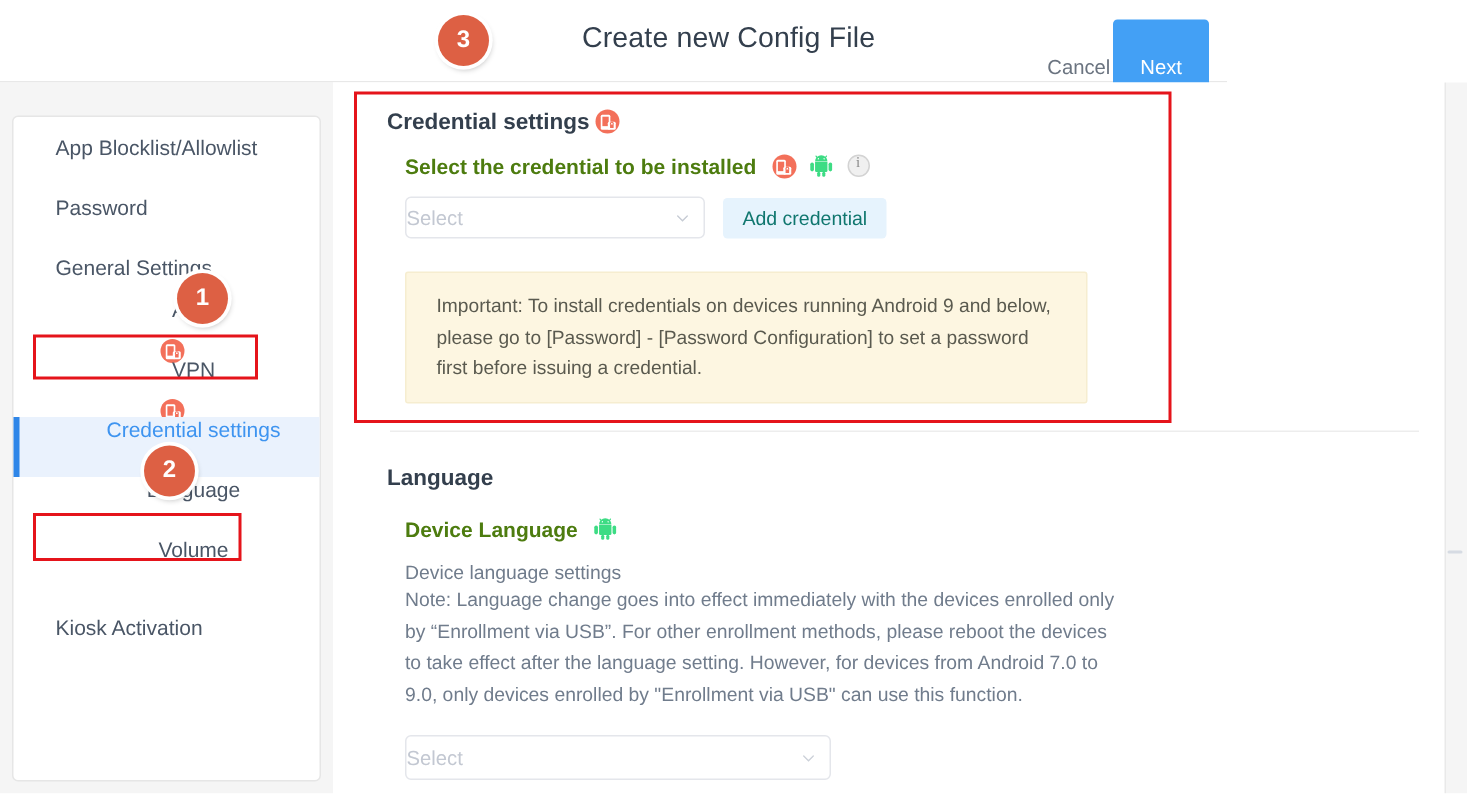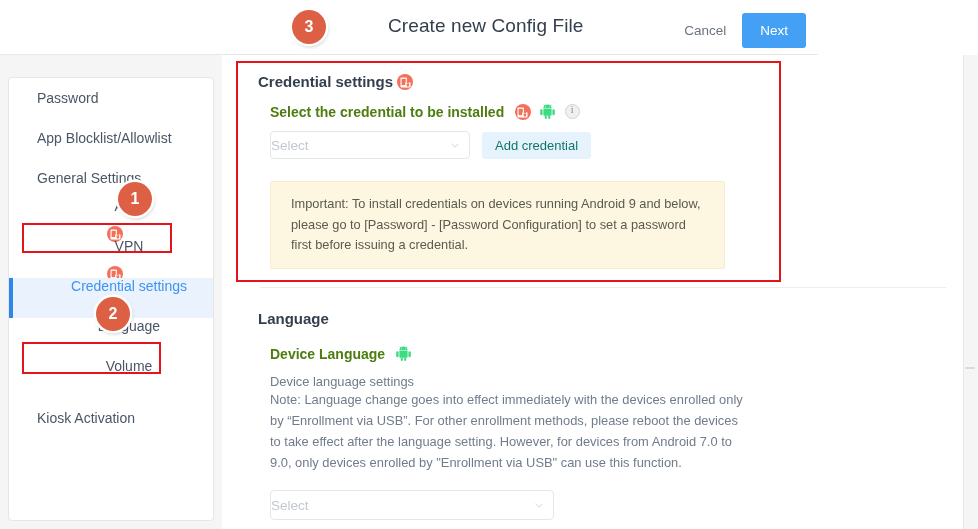--- a/index.html
+++ b/index.html
@@ -16,28 +16,28 @@
   
   .header {
     position: absolute; left: 0; top: 0; width: 818px; height: 55px;
     background: #ffffff;
     border-bottom: 1px solid #e8e8e8;
   }
   .header-title {
     position: absolute; left: 388px; top: 15px;
     font-size: 19px; color: #333f4d; letter-spacing: .1px;
   }
-  .header-actions { position: absolute; right: 12px; top: 13px; display: flex; align-items: center; gap: 14px; }
+  .header-actions { position: absolute; right: 12px; top: 13px; display: flex; align-items: center; }
   .btn-cancel {
     font-size: 13.5px; color: #6b7480; background: none; border: none;
     cursor: pointer; padding: 4px 2px; font-family: inherit;
   }
   .btn-next {
     font-size: 13.5px; color: #ffffff; background: #43a0f5; border: none;
-    border-radius: 3px; padding: 10px 18px; cursor: pointer; font-family: inherit;
+    border-radius: 3px; padding: 24px 18px; cursor: pointer; font-family: inherit;
   }
 
   
   .step-badge {
     position: absolute;
     width: 34px; height: 34px; border-radius: 50%;
     background: #dd6044;
     color: #fff; font-size: 16px; font-weight: bold;
     display: flex; align-items: center; justify-content: center;
     box-shadow: 0 0 0 2.5px #ffffff, 1px 2px 4px rgba(0,0,0,.33);
@@ -152,24 +152,24 @@
     <div class="header-title">Create new Config File</div>
     <div class="header-actions">
       <button class="btn-cancel">Cancel</button>
       <button class="btn-next">Next</button>
     </div>
   </div>
 
   <div class="left-pane">
     <div class="side-card" id="nav-list">
         <div class="nav-item">
+          <span class="nav-label">App Blocklist/Allowlist</span>
+        </div>
+        <div class="nav-item">
           <span class="nav-label">Password</span>
-        </div>
-        <div class="nav-item">
-          <span class="nav-label">App Blocklist/Allowlist</span>
         </div>
         <div class="nav-item">
           <span class="nav-label">General Settings</span>
           <span class="ic-lock nav-lock">
             <svg width="11" height="11" viewBox="0 0 11 11">
               <rect x="0.5" y="0.5" width="6.4" height="10" rx="1" fill="#fff"></rect>
               <rect x="1.6" y="1.8" width="4.2" height="6.3" fill="#f3705a"></rect>
               <rect x="5.2" y="5.2" width="5.3" height="5.3" rx="1" fill="#fff"></rect>
               <path d="M6.6 6.4a1.3 1.3 0 0 1 2.6 0v.8H8.4v-.8a.5.5 0 0 0-1 0v.8H6.6z" fill="#f3705a"></path>
               <rect x="6.7" y="7" width="2.4" height="2.4" rx=".4" fill="#f3705a"></rect>

